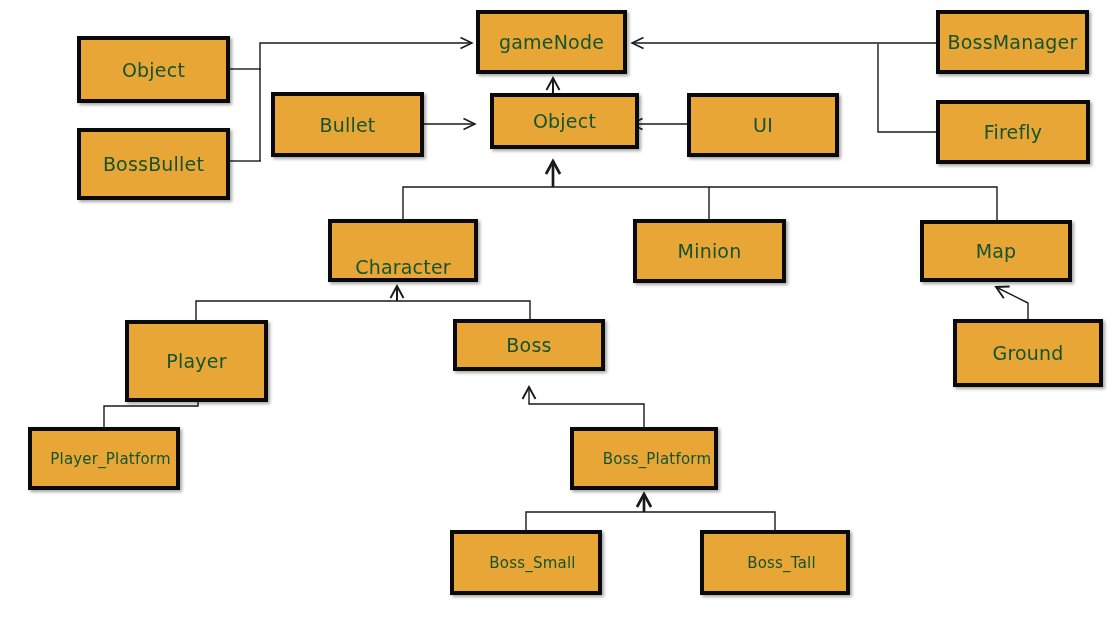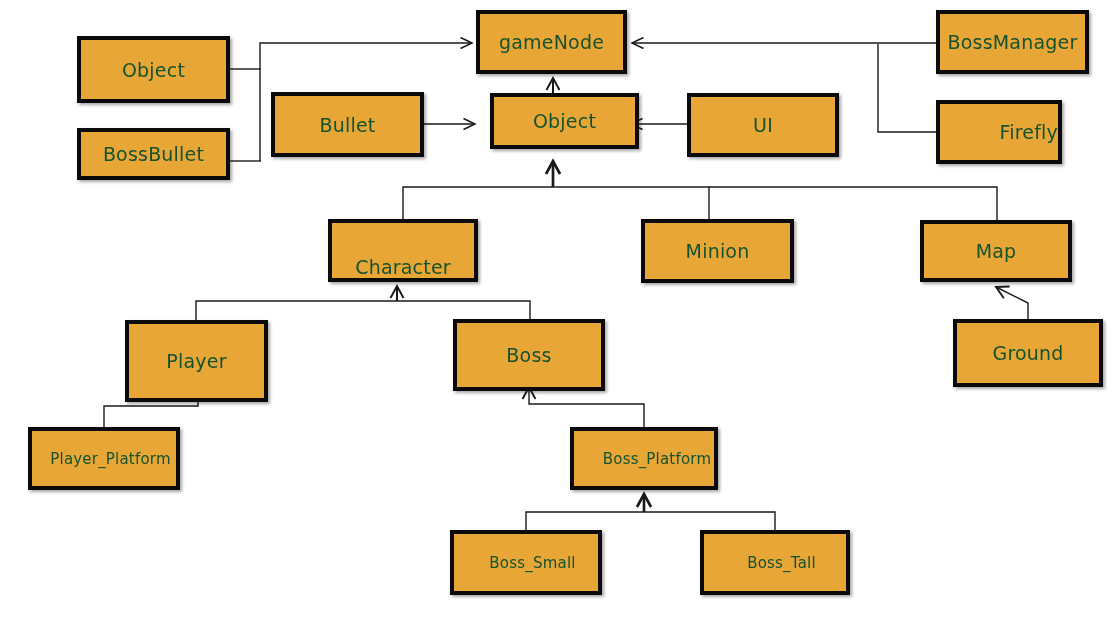--- a/index.html
+++ b/index.html
@@ -32,32 +32,32 @@
   .node .lbl {
     color: #14532d;
     font-size: 19px;
     letter-spacing: 0.2px;
     white-space: nowrap;
   }
   .node.small .lbl { font-size: 15px; margin-left: 13px; }
 
   
   #n-PeaShot         { left:  77px; top:  36px; width: 153px; height: 67px; }
-  #n-BossBullet      { left:  77px; top: 128px; width: 153px; height: 52px; }
+  #n-BossBullet      { left:  77px; top: 128px; width: 153px; height: 72px; }
   #n-gameNode        { left: 476px; top:  10px; width: 151px; height: 64px; }
   #n-BossManager     { left: 936px; top:  10px; width: 153px; height: 64px; }
   #n-Bullet          { left: 271px; top:  92px; width: 153px; height: 65px; }
   #n-Object          { left: 490px; top:  93px; width: 149px; height: 56px; }
   #n-UI              { left: 687px; top:  93px; width: 152px; height: 64px; }
-  #n-Firefly         { left: 936px; top: 100px; width: 126px; height: 64px; justify-content: flex-end; }
+  #n-Firefly         { left: 936px; top: 100px; width: 154px; height: 64px; }
   #n-Character       { left: 328px; top: 219px; width: 150px; height: 63px; align-items: flex-end; }
-  #n-Minion          { left: 633px; top: 219px; width: 153px; height: 64px; margin-left: 8px; }
+  #n-Minion          { left: 633px; top: 219px; width: 153px; height: 64px; }
   #n-Map             { left: 920px; top: 220px; width: 152px; height: 62px; }
   #n-Player          { left: 125px; top: 320px; width: 143px; height: 82px; }
-  #n-Boss            { left: 453px; top: 319px; width: 152px; height: 72px; }
+  #n-Boss            { left: 453px; top: 319px; width: 152px; height: 52px; }
   #n-Ground          { left: 953px; top: 319px; width: 150px; height: 68px; }
   #n-Player_Platform { left:  28px; top: 427px; width: 152px; height: 63px; }
   #n-Boss_Platform   { left: 570px; top: 427px; width: 148px; height: 63px; padding-left: 13px; }
   #n-Boss_Small      { left: 450px; top: 530px; width: 152px; height: 65px; }
   #n-Boss_Tall       { left: 700px; top: 530px; width: 150px; height: 65px; }
 
   polyline.e  { fill: none; stroke: #1a1a1a; stroke-width: 1.4px; }
   polyline.em { fill: none; stroke: #1a1a1a; stroke-width: 2px;   }
   polyline.eb { fill: none; stroke: #1a1a1a; stroke-width: 2.7px; }
 </style>

